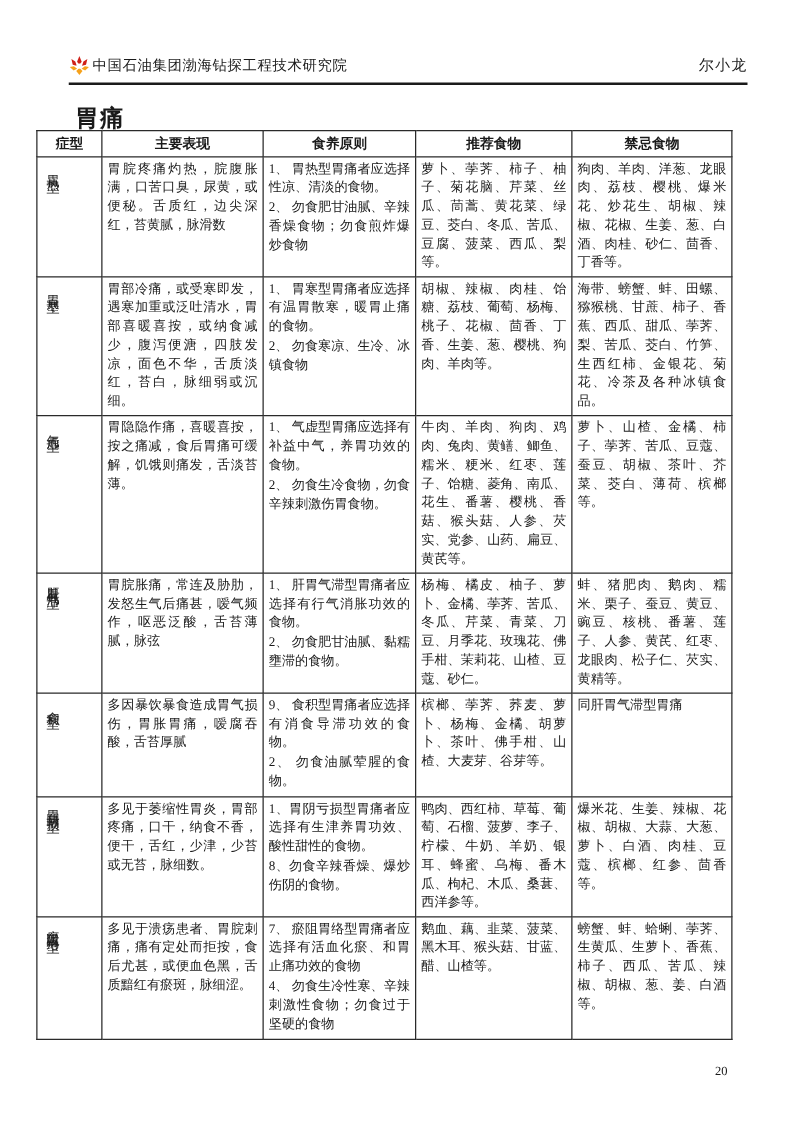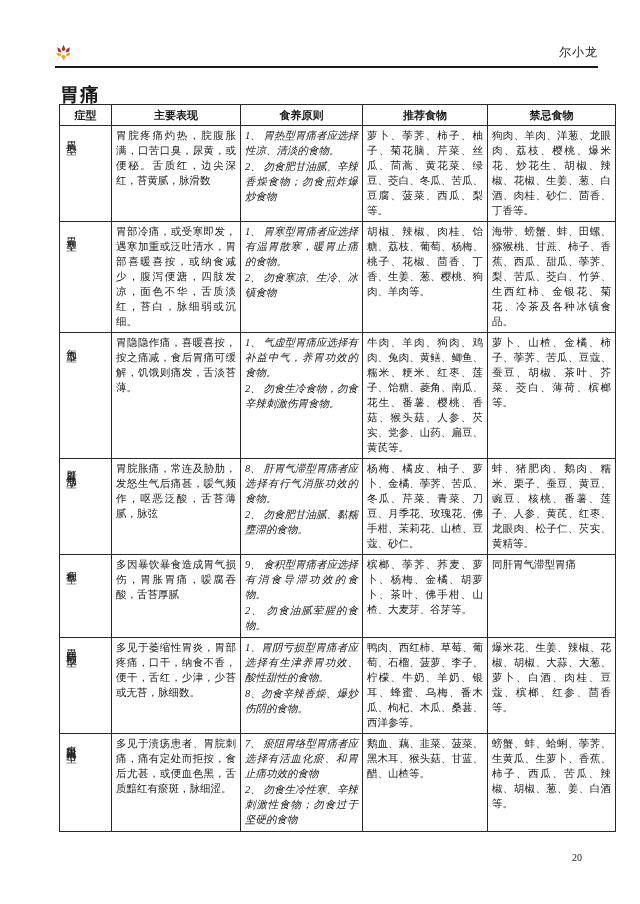--- a/index.html
+++ b/index.html
@@ -24,21 +24,21 @@
   .org-wrap{display:flex;align-items:center;gap:2px;}
   .logo{width:17px;height:17px;display:inline-block;}
   .org-name{font-size:11.5px;letter-spacing:.5px;}
   .author-name{font-size:12px;letter-spacing:1px;font-family:Liberation Serif, serif;}
   
   .doc-title{
     position:absolute;left:60px;top:82px;
     font-size:19px;font-weight:bold;letter-spacing:1px;
   }
   
-  .tbl-wrap{position:absolute;left:59px;top:104px;width:556px;}
+  .tbl-wrap{position:absolute;left:29px;top:104px;width:556px;}
   table.main{
     width:556px;
     border-collapse:collapse;
     table-layout:fixed;
   }
   table.main th, table.main td{
     border:1px solid #2a2a2a;
     vertical-align:top;
     padding:2px 4px 3px 4px;
     font-size:10.5px;
@@ -63,21 +63,21 @@
     padding:2px 0;
   }
   td.type-cell span{
     display:inline-block;
     writing-mode:vertical-lr;
     text-orientation:upright;
     letter-spacing:2px;
     font-size:10.5px;
     line-height:14px;
   }
-  .prin-item{margin:0 0 1px 0;font-style:italic;}
+  .prin-item{margin:0 0 1px 0;}
   
   .page-num{
     position:absolute;
     right:58px;top:852px;
     font-size:10px;
   }
 </style>
 </head>
 <body>
 
@@ -92,20 +92,21 @@
             <path d="M21 4.5 L19.5 11 L15 12 L16.6 7.2 Z" fill="#cf2017"></path>
             <path d="M3 4.5 L7.4 7.2 L9 12 L4.5 11 Z" fill="#cf2017"></path>
             <path d="M22.8 13.5 L18.5 17.5 L14.5 15.5 L18.2 12.8 Z" fill="#f6a11a"></path>
             <path d="M1.2 13.5 L5.8 12.8 L9.5 15.5 L5.5 17.5 Z" fill="#f6a11a"></path>
             <path d="M12 22.5 L8.5 18 L12 14.5 L15.5 18 Z" fill="#f6a11a"></path>
             <circle cx="12" cy="12.5" r="3" fill="#ffffff"></circle>
             <path d="M12 9.5 a3 3 0 0 1 0 6 a3 3 0 0 0 0-6" fill="#f6a11a"></path>
           </g>
         </svg>
       </span>
+      <span class="org-name">中国石油集团渤海钻探工程技术研究院</span>
     </div>
     <span class="author-name">尔小龙</span>
   </div>
 
   <div class="doc-title">胃痛</div>
 
   <div class="tbl-wrap">
     <table class="main">
       <colgroup>
         <col class="c-type">
@@ -151,21 +152,21 @@
             <div class="prin-item">1、 气虚型胃痛应选择有补益中气，养胃功效的食物。</div>
             <div class="prin-item">2、 勿食生冷食物，勿食辛辣刺激伤胃食物。</div>
           </td>
           <td>牛肉、羊肉、狗肉、鸡肉、兔肉、黄鳝、鲫鱼、糯米、粳米、红枣、莲子、饴糖、菱角、南瓜、花生、番薯、樱桃、香菇、猴头菇、人参、芡实、党参、山药、扁豆、黄芪等。</td>
           <td>萝卜、山楂、金橘、柿子、荸荠、苦瓜、豆蔻、蚕豆、胡椒、茶叶、芥菜、茭白、薄荷、槟榔等。</td>
         </tr>
         <tr>
           <td class="type-cell"><span>肝胃气滞型</span></td>
           <td>胃脘胀痛，常连及胁肋，发怒生气后痛甚，嗳气频作，呕恶泛酸，舌苔薄腻，脉弦</td>
           <td>
-            <div class="prin-item">8、 肝胃气滞型胃痛者应选择有行气消胀功效的食物。</div>
+            <div class="prin-item">1、 肝胃气滞型胃痛者应选择有行气消胀功效的食物。</div>
             <div class="prin-item">2、 勿食肥甘油腻、黏糯壅滞的食物。</div>
           </td>
           <td>杨梅、橘皮、柚子、萝卜、金橘、荸荠、苦瓜、冬瓜、芹菜、青菜、刀豆、月季花、玫瑰花、佛手柑、茉莉花、山楂、豆蔻、砂仁。</td>
           <td>蚌、猪肥肉、鹅肉、糯米、栗子、蚕豆、黄豆、豌豆、核桃、番薯、莲子、人参、黄芪、红枣、龙眼肉、松子仁、芡实、黄精等。</td>
         </tr>
         <tr>
           <td class="type-cell"><span>食积型</span></td>
           <td>多因暴饮暴食造成胃气损伤，胃胀胃痛，嗳腐吞酸，舌苔厚腻</td>
           <td>
             <div class="prin-item">9、 食积型胃痛者应选择有消食导滞功效的食物。</div>
@@ -182,21 +183,21 @@
             <div class="prin-item">8、勿食辛辣香燥、爆炒伤阴的食物。</div>
           </td>
           <td>鸭肉、西红柿、草莓、葡萄、石榴、菠萝、李子、柠檬、牛奶、羊奶、银耳、蜂蜜、乌梅、番木瓜、枸杞、木瓜、桑葚、西洋参等。</td>
           <td>爆米花、生姜、辣椒、花椒、胡椒、大蒜、大葱、萝卜、白酒、肉桂、豆蔻、槟榔、红参、茴香等。</td>
         </tr>
         <tr>
           <td class="type-cell"><span>瘀阻胃络型</span></td>
           <td>多见于溃疡患者、胃脘刺痛，痛有定处而拒按，食后尤甚，或便血色黑，舌质黯红有瘀斑，脉细涩。</td>
           <td>
             <div class="prin-item">7、 瘀阻胃络型胃痛者应选择有活血化瘀、和胃止痛功效的食物</div>
-            <div class="prin-item">2、 勿食生冷性寒、辛辣刺激性食物；勿食过于坚硬的食物</div>
+            <div class="prin-item">4、 勿食生冷性寒、辛辣刺激性食物；勿食过于坚硬的食物</div>
           </td>
           <td>鹅血、藕、韭菜、菠菜、黑木耳、猴头菇、甘蓝、醋、山楂等。</td>
           <td>螃蟹、蚌、蛤蜊、荸荠、生黄瓜、生萝卜、香蕉、柿子、西瓜、苦瓜、辣椒、胡椒、葱、姜、白酒等。</td>
         </tr>
       </tbody>
     </table>
   </div>
 
   <div class="page-num">20</div>
 

